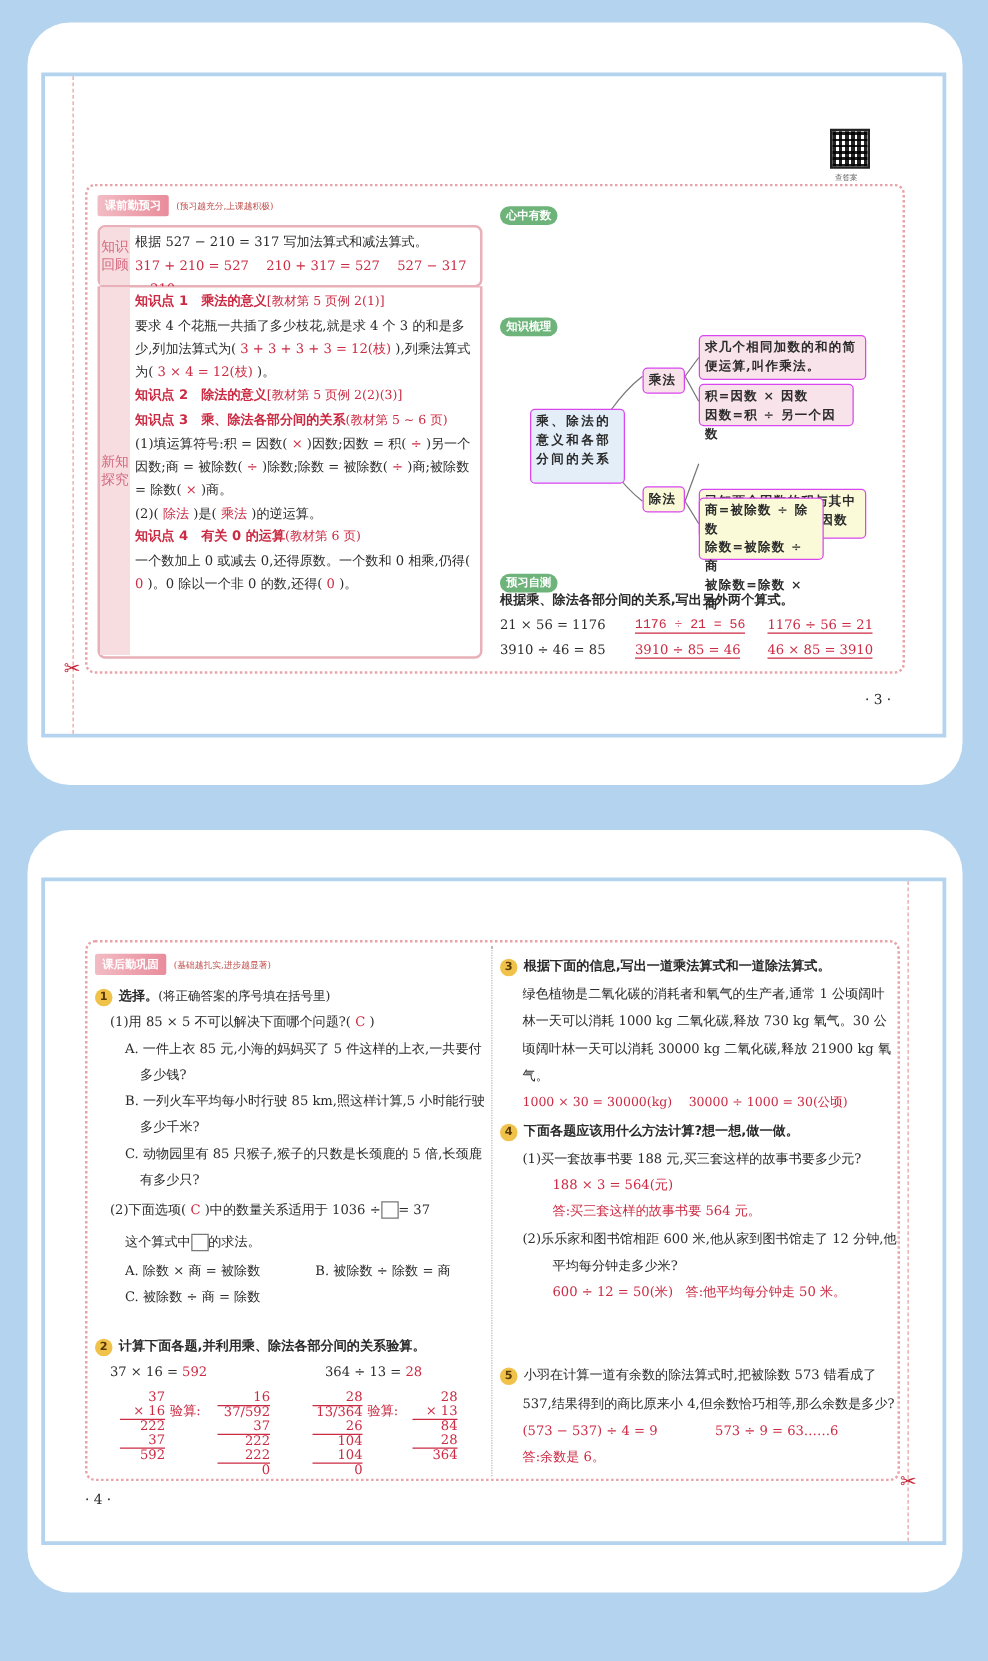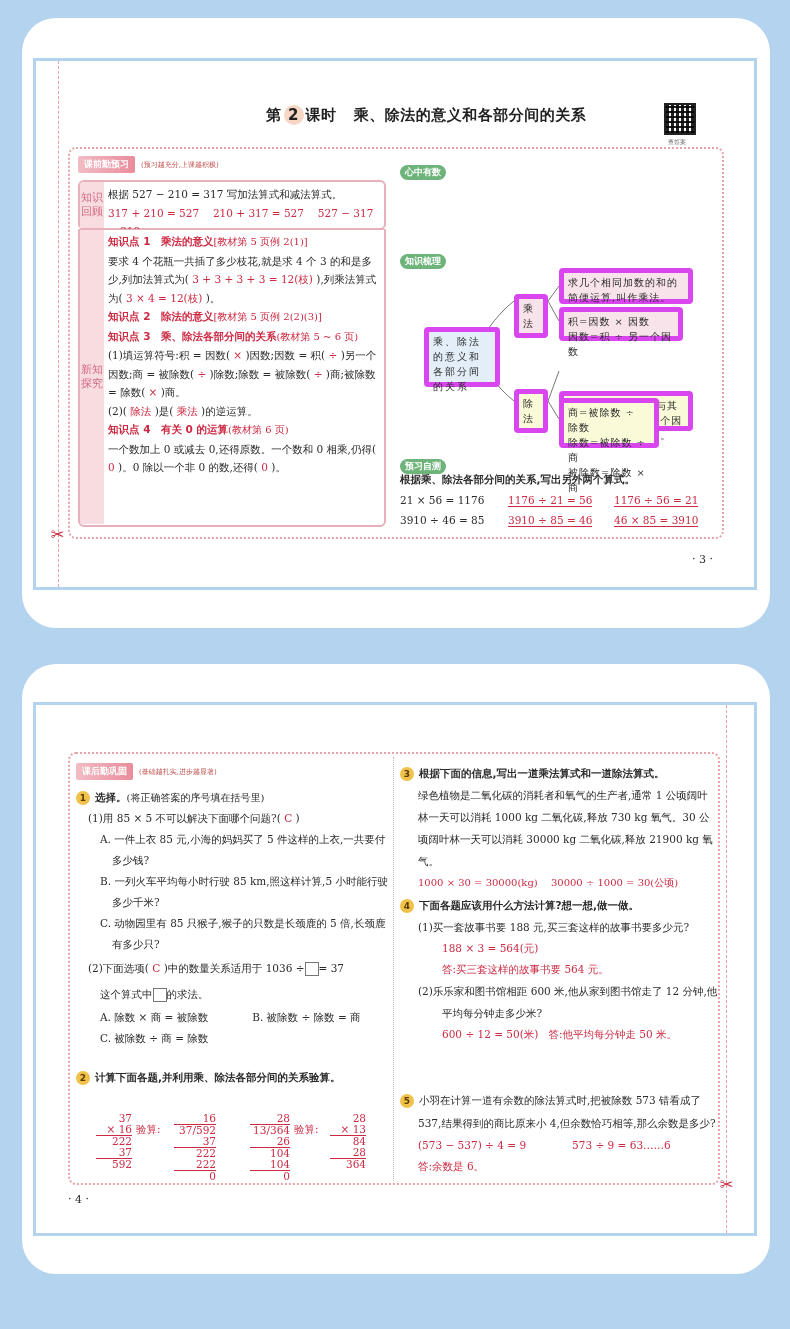--- a/index.html
+++ b/index.html
@@ -23,21 +23,21 @@
   .banner { position: absolute; display: flex; align-items: center; gap: 6px; font-size: 8px; }
   .banner .tag { background: linear-gradient(90deg, #f2bcc4, #e98c9b); color: #fff; font-family: "DejaVu Sans", sans-serif; font-weight: bold; font-size: 9px; padding: 2px 6px; border-radius: 2px; }
   .banner .hint { color: #c0504d; font-size: 7px; }
   .kbox { position: absolute; border: 2px solid #e8b0b8; border-radius: 6px; background: #fff; }
   .kside { position: absolute; left: 0; width: 24px; background: #f8dde0; color: #d26a80; font-family: "DejaVu Sans", sans-serif; font-size: 11px; line-height: 14px; display: flex; flex-direction: column; justify-content: center; align-items: center; text-align: center; }
   .kcontent { position: absolute; left: 28px; right: 4px; font-size: 10.5px; line-height: 18.5px; }
   .kp { color: #cc2a43; font-family: "DejaVu Sans", sans-serif; font-weight: bold; font-size: 10.5px; }
   .kp .ref { font-weight: normal; font-family: "DejaVu Serif", serif; font-size: 10px; }
   .pill { display: inline-block; background: #6db37a; color: #fff; font-family: "DejaVu Sans", sans-serif; font-weight: bold; font-size: 9px; padding: 1px 5px; border-radius: 8px; }
   .greenbox { position: absolute; background: #e4efdf; border-radius: 8px; font-size: 10px; line-height: 19px; padding: 4px 6px; }
-  .mbox { position: absolute; border: 5px solid #d946ef; border-radius: 4px; font-size: 10px; line-height: 15px; padding: 2px 4px; letter-spacing: 1px; }
+  .mbox { position: absolute; border: 1px solid #d946ef; border-radius: 4px; font-size: 10px; line-height: 15px; padding: 2px 4px; letter-spacing: 1px; font-weight: bold; }
   .pink { background: #f9e3ea; }
   .blue { background: #e3eef9; }
   .yellow { background: #fafad8; }
   .eqrow { position: absolute; font-size: 10.5px; }
   .u { border-bottom: 1px solid #cc2a43; }
   .pagenum { position: absolute; font-size: 11px; }
   .qnum { display: inline-block; width: 14px; height: 14px; border-radius: 50%; background: #f1c24a; color: #5a3a00; font-family: "DejaVu Sans", sans-serif; font-weight: bold; font-size: 9px; text-align: center; line-height: 14px; margin-right: 5px; }
   .qhead { font-family: "DejaVu Sans", sans-serif; font-weight: bold; font-size: 10.5px; }
   .ptext { font-size: 10.5px; line-height: 21px; }
   .blank { display: inline-block; width: 14px; height: 14px; border: 1px solid #777; vertical-align: middle; }
@@ -46,23 +46,20 @@
   .calc .ul { border-bottom: 1px solid #cc2a43; }
 </style>
 </head>
 <body>
 
 <div class="card card1">
   <div class="page">
     <div class="cutline-v" style="left:22px;"></div>
     <div class="scissor" style="left:15px; top:464px;">✂</div>
 
-    <div class="title">
-      <span>第</span><span class="num">2</span><span>课时</span>&nbsp;&nbsp;&nbsp;<span>乘、除法的意义和各部分间的关系</span>
-    </div>
     <div class="qr"></div>
     <div class="qr-label">查答案</div>
 
     <div class="dashbox" style="left:32px; top:86px; width:656px; height:392px;"></div>
 
     <div class="banner" style="left:42px; top:95px;">
       <span class="tag">课前勤预习</span>
       <span class="hint">(预习越充分,上课越积极)</span>
     </div>
 
@@ -114,21 +111,21 @@
     <div class="mbox yellow" style="left:523px; top:283px; width:134px; height:40px;margin-top:47px;">已知两个因数的积与其中一个因数,求另一个因数的运算,叫作除法。</div>
     <div class="mbox yellow" style="left:523px; top:337px; width:100px; height:50px;">
       <div>商=被除数 ÷ 除数</div>
       <div>除数=被除数 ÷ 商</div>
       <div>被除数=除数 × 商</div>
     </div>
 
     <div style="position:absolute; left:364px; top:393px;"><span class="pill">预习自测</span></div>
     <div class="qhead" style="position:absolute; left:364px; top:412px; font-size:10.5px;">根据乘、除法各部分间的关系,写出另外两个算式。</div>
     <div class="eqrow" style="left:364px; top:433px;">21 × 56 = 1176</div>
-    <div class="eqrow red u" style="left:472px; top:433px;">1176 ÷ 21 = 56</div>
+    <div class="eqrow red u" style="left:472px; top:433px;font-family:Liberation Mono, monospace;">1176 ÷ 21 = 56</div>
     <div class="eqrow red u" style="left:578px; top:433px;">1176 ÷ 56 = 21</div>
     <div class="eqrow" style="left:364px; top:453px;">3910 ÷ 46 = 85</div>
     <div class="eqrow red u" style="left:472px; top:453px;">3910 ÷ 85 = 46</div>
     <div class="eqrow red u" style="left:578px; top:453px;">46 × 85 = 3910</div>
 
     <div class="pagenum" style="left:656px; top:492px;">· 3 ·</div>
   </div>
 </div>
 
 <div class="card card2">
@@ -154,20 +151,24 @@
       <div class="ptext" style="padding-left:24px; line-height:26px;"><span>这个算式中</span><span class="blank"></span><span>的求法。</span></div>
       <div class="ptext" style="padding-left:24px; display:flex; gap:44px;">
           <span>A. 除数 × 商 = 被除数</span>
           <span>B. 被除数 ÷ 除数 = 商</span>
         </div>
       <div class="ptext" style="padding-left:24px;">C. 被除数 ÷ 商 = 除数</div>
     </div>
 
     <div style="position:absolute; left:40px; top:362px; width:312px;">
       <div class="ptext"><span class="qnum">2</span><span class="qhead">计算下面各题,并利用乘、除法各部分间的关系验算。</span></div>
+      <div class="ptext" style="display:flex; padding-left:12px;">
+        <span style="width:172px;"><span>37 × 16 = </span><span class="red">592</span></span>
+        <span><span>364 ÷ 13 = </span><span class="red">28</span></span>
+      </div>
     </div>
     <div class="calc" style="left:60px; top:408px; width:36px;">
       <div>37</div>
         <div class="ul">× 16</div>
         <div>222</div>
         <div class="ul">37</div>
         <div>592</div>
     </div>
     <div class="calc" style="left:100px; top:419px; width:40px; text-align:left;">验算:</div>
     <div class="calc" style="left:138px; top:408px; width:42px;">

